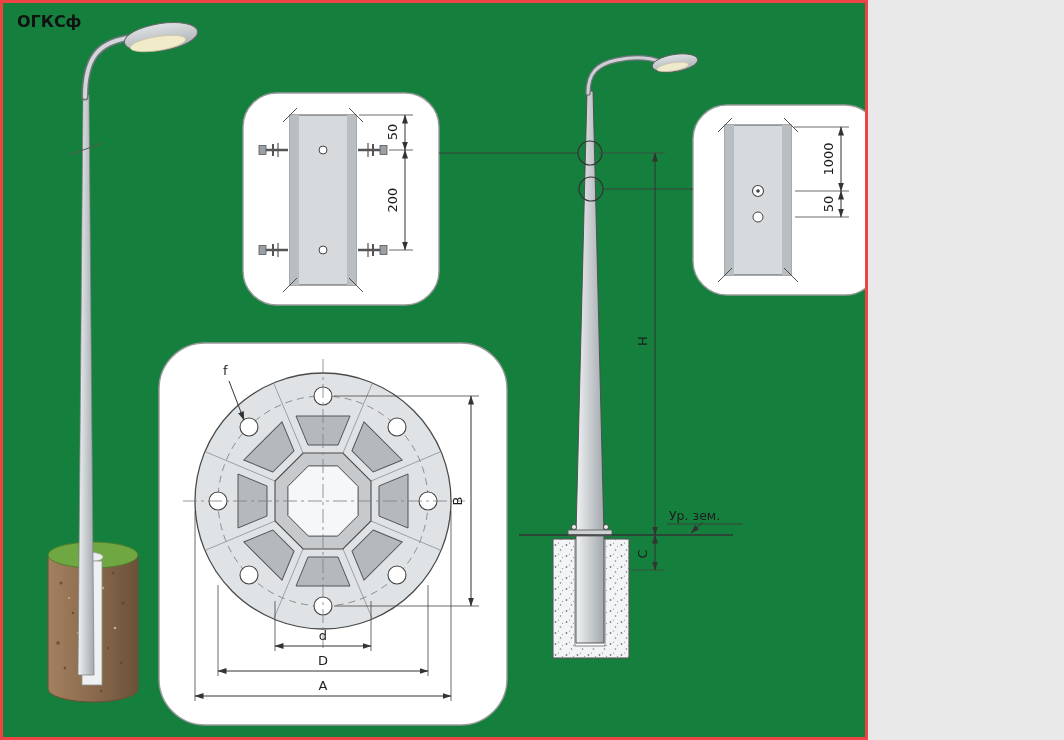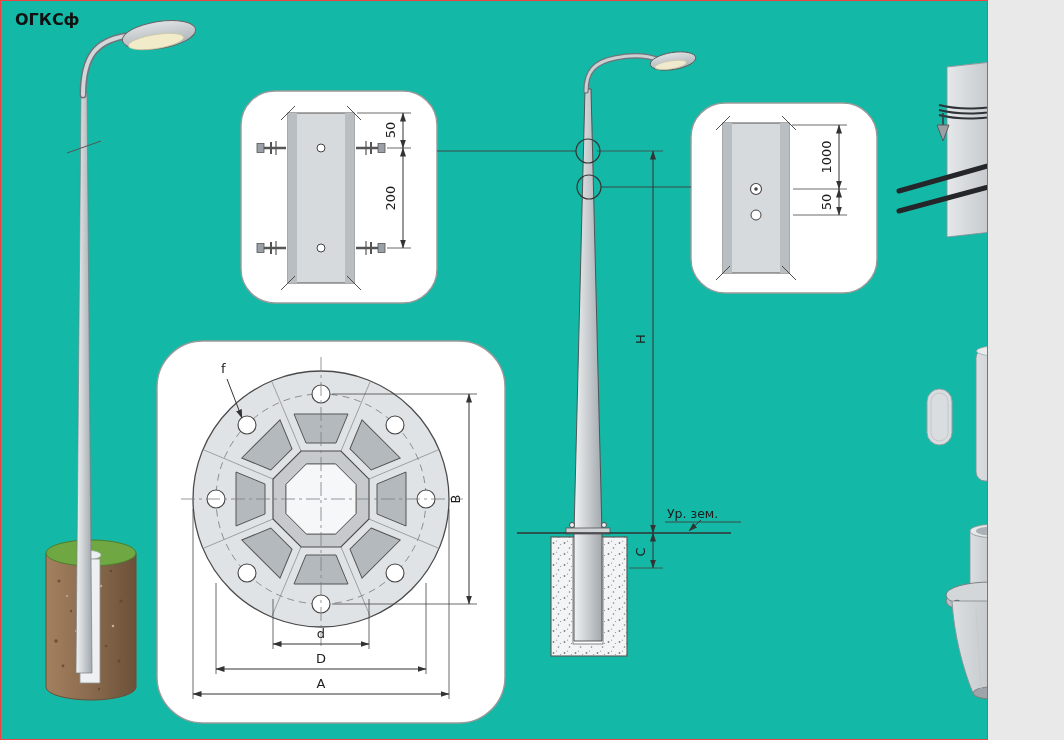--- a/index.html
+++ b/index.html
@@ -1,16 +1,16 @@
 <!DOCTYPE html>
 <html><head>
 <meta charset="utf-8">
 <style>
   html,body{margin:0;padding:0;background:#e9e9e9;}
-  .canvas{position:relative;width:988px;height:740px;background:#14b8a6;border:1px solid #ef4444;box-sizing:border-box;overflow:hidden;font-family:"DejaVu Sans",sans-serif;}
+  .canvas{position:relative;width:868px;height:740px;background:#15803d;border:3px solid #ef4444;box-sizing:border-box;overflow:hidden;font-family:"DejaVu Sans",sans-serif;}
   svg{position:absolute;left:0;top:0;}
   .lbl{font:13px "DejaVu Sans",sans-serif;fill:#1d1d1d;}
   .lbl-sm{font:12.5px "DejaVu Sans",sans-serif;fill:#1d1d1d;}
   .title-txt{font:600 16px "DejaVu Sans",sans-serif;fill:#111;}
   .thin{stroke:#3c3c3c;stroke-width:0.9;fill:none;}
   .dimline{stroke:#333;stroke-width:1;fill:none;}
   .ext{stroke:#444;stroke-width:0.8;fill:none;}
   .panel{fill:#ffffff;stroke:#9a9a9a;stroke-width:1.4;}
   .cl{stroke:#7a7f84;stroke-width:0.8;stroke-dasharray:14 4 3 4;fill:none;}
 </style>

